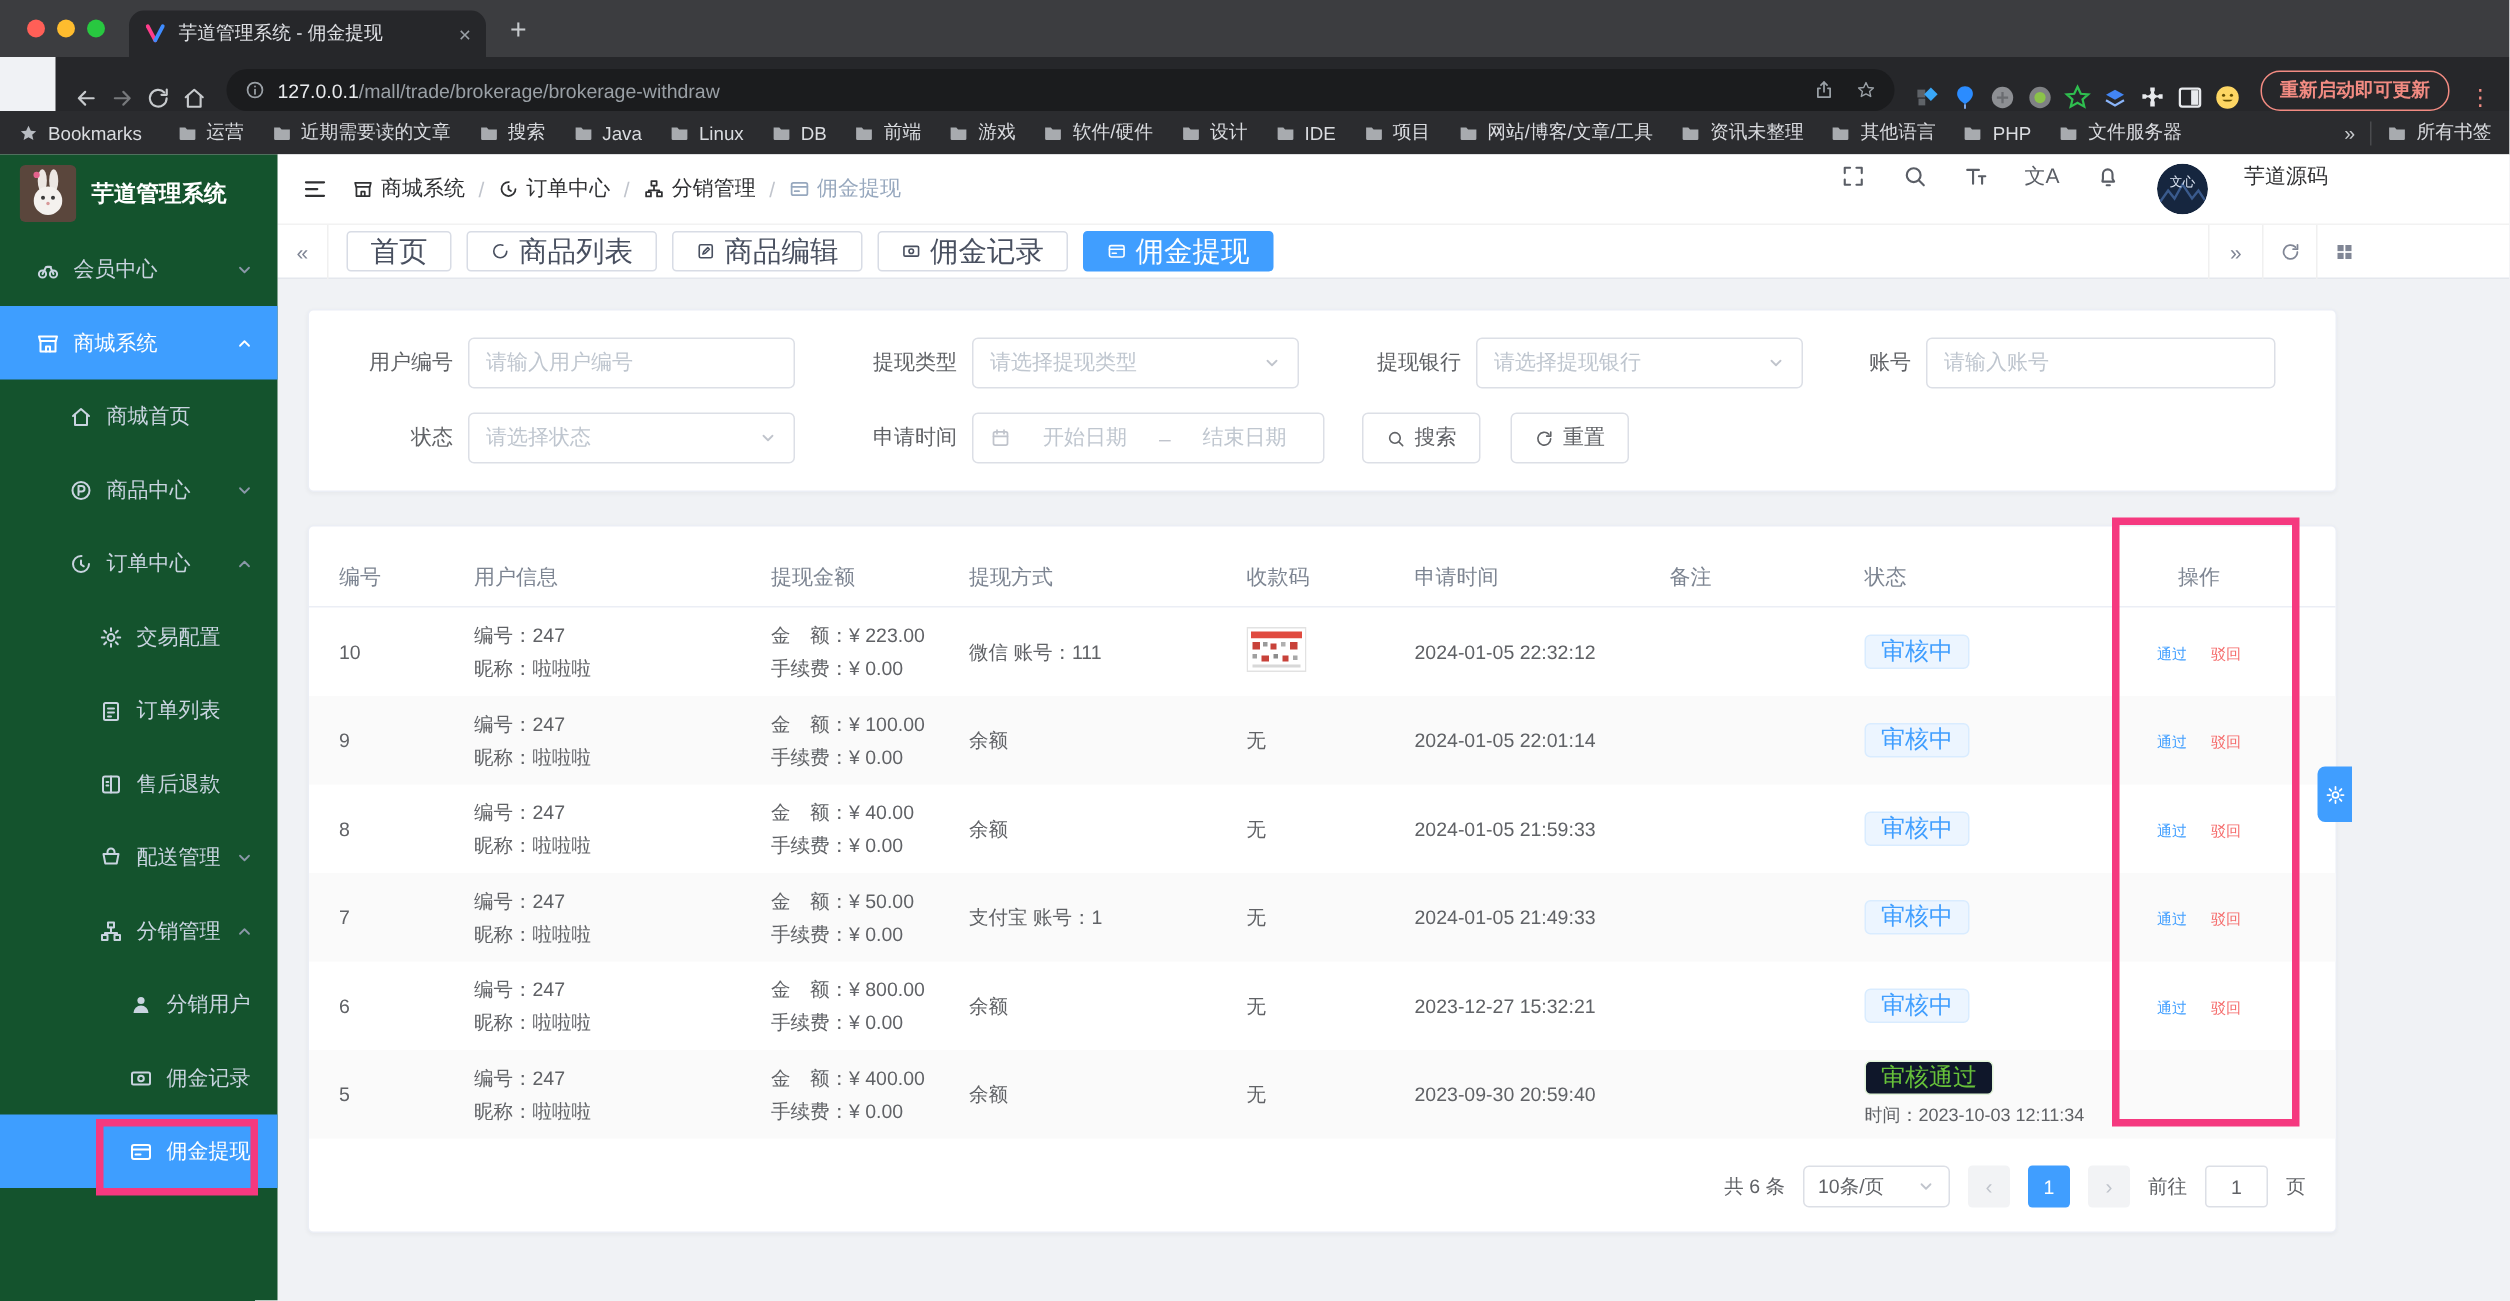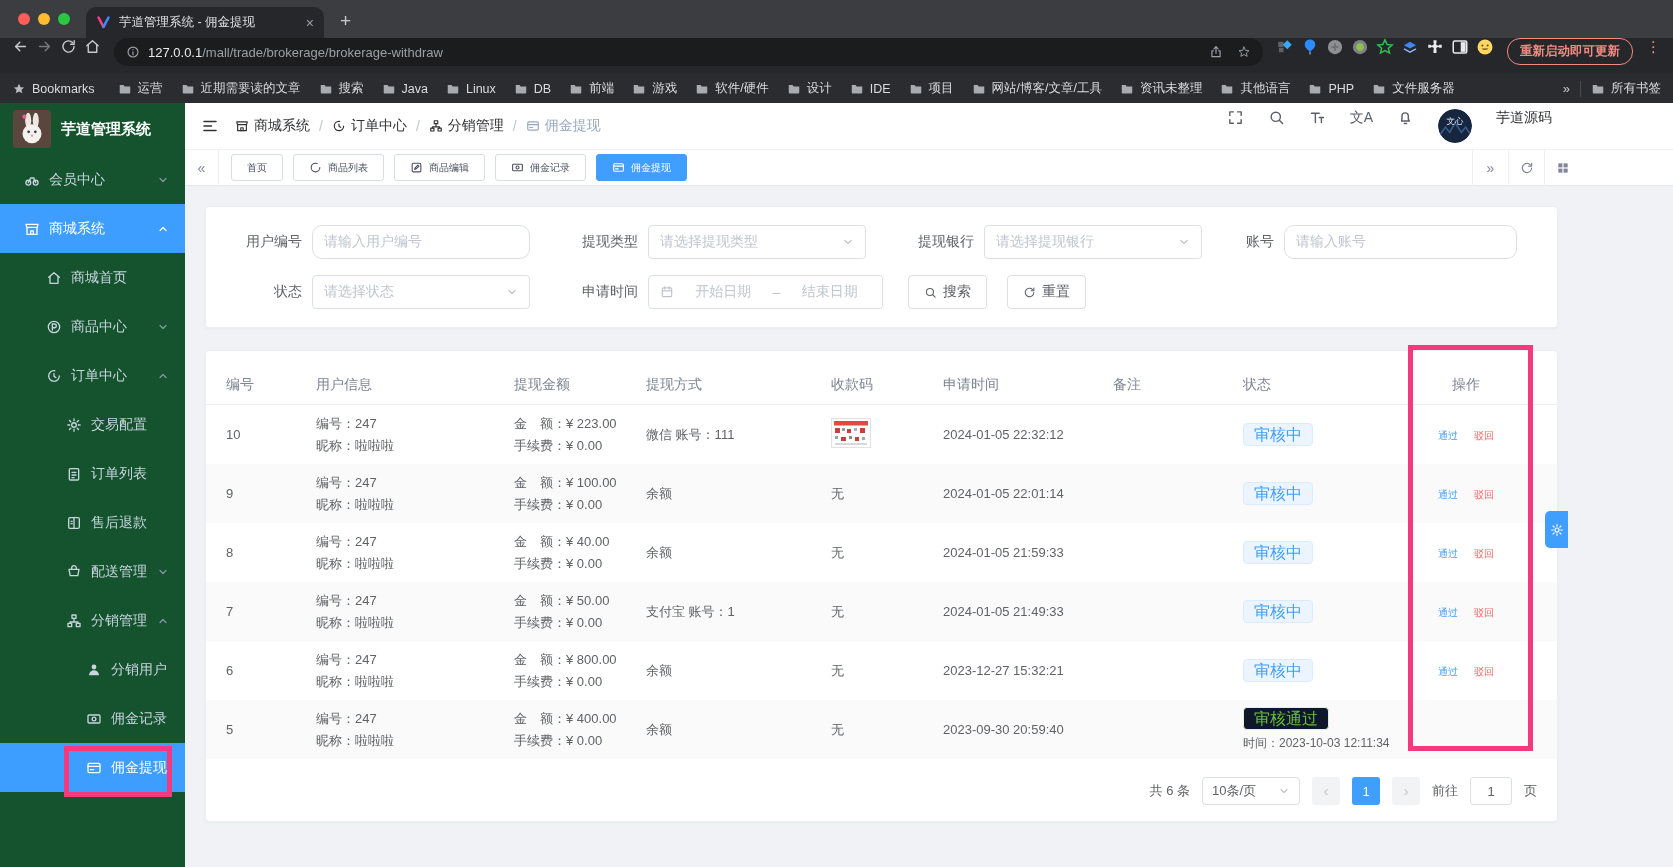--- a/index.html
+++ b/index.html
@@ -13,21 +13,21 @@
   .titlebar { height:38px; background:#3c3d40; display:flex; align-items:flex-end; position:relative; }
   .traffic { position:absolute; left:18px; top:13px; display:flex; gap:8px; }
   .tl { width:12px; height:12px; border-radius:50%; }
   .tl.r{background:#ff5f57}.tl.y{background:#febc2e}.tl.g{background:#28c840}
   .btab { margin-left:86px; width:238px; height:31px; background:#26272a; border-radius:10px 10px 0 0;
           display:flex; align-items:center; gap:8px; padding:0 10px; color:#dfe1e5; font-size:12.5px; }
   .btab .favicon{width:15px;height:15px;}
   .btab .tab-title{white-space:nowrap; overflow:hidden; flex:1;}
   .btab .tab-close{color:#9aa0a6; font-size:14px; cursor:default;}
   .newtab { color:#c7cacd; font-size:19px; margin:0 0 6px 16px; }
-  .toolbar { height:36px; background:#26272a; display:flex; align-items:flex-start; padding:0 12px; gap:7px; color:#c7cacd; }
+  .toolbar { height:36px; background:#26272a; display:flex; align-items:flex-end; padding:0 12px; gap:7px; color:#c7cacd;margin-left:37px; }
   .tb-ic { width:17px; height:17px; color:#c7cacd; }
   .tb-ic.dim { color:#77797c; }
   .url-pill { flex:1; height:28px; background:#1b1c1e; border-radius:14px; display:flex; align-items:center; gap:8px; padding:0 12px; margin:0 6px; min-width:0; }
   .url-pill .u-ic{width:14px;height:14px;color:#9aa0a6;flex-shrink:0;}
   .url-text { font-size:13px; white-space:nowrap; overflow:hidden; }
   .url-text .host{color:#e8eaed;} .url-text .path{color:#9aa0a6;}
   .url-right { margin-left:auto; display:flex; gap:14px; }
   .ext { width:18px; height:18px; position:relative; flex-shrink:0; }
   .update-pill { border:1px solid #f28b82; color:#f28b82; border-radius:13px; padding:4px 12px; font-size:12.5px; white-space:nowrap; margin-left:6px;font-weight:bold; }
   .kebab { color:#f28b82; font-size:15px; margin-left:6px; letter-spacing:0; }
@@ -63,38 +63,38 @@
   .bc-ic { width:14px; height:14px; }
   .bc-sep { color:#c0c4cc; margin:0 9px; }
   .header-right { margin-left:auto; display:flex; align-items:flex-start; gap:24px; padding-right:105px; color:#5a5e66; }
   .hd-ic { width:17px; height:17px; }
   .avatar { width:34px; height:34px; border-radius:50%; overflow:hidden; }
   .username { font-size:14px; color:#303133; white-space:nowrap; }
 
   .tabbar { height:36px; background:#fff; border-bottom:1px solid #e4e7ed; display:flex; align-items:center; }
   .tn-btn { width:34px; height:36px; display:grid; place-items:center; color:#808695; font-size:14px; border-right:1px solid #f0f0f0; }
   .ptabs { display:flex; align-items:center; margin-left:12px; }
-  .ptab { display:inline-flex; align-items:center; gap:6px; height:27px; padding:0 15px; border:1px solid #d8dce5; background:#fff; color:#495060; font-size:10px; border-radius:3px; margin-right:10px; white-space:nowrap; }
+  .ptab { display:inline-flex; align-items:center; gap:6px; height:27px; padding:0 15px; border:1px solid #d8dce5; background:#fff; color:#495060; font-size:19px; border-radius:3px; margin-right:10px; white-space:nowrap; }
   .ptab .pt-ic { width:13px; height:13px; }
   .ptab.active { background:#409eff; border-color:#409eff; color:#fff; }
   .tabbar-right { margin-left:auto; display:flex; padding-right:93px; }
   .tr-btn { width:36px; height:36px; display:grid; place-items:center; color:#808695; border-left:1px solid #f0f0f0; font-size:14px; }
   .tr-btn .ic { width:14px; height:14px; }
 
   .content { flex:1; padding:20px 115px 20px 20px; overflow:hidden; }
   .card { background:#fff; border:1px solid #ebeef5; border-radius:4px; box-shadow:0 1px 3px rgba(0,0,0,.04); }
 
   
   .filter-card { padding:18px 24px 2px; margin-bottom:22px; }
   .filter-row { display:flex; align-items:flex-start; margin-bottom:16px; }
   .f-group { display:flex; align-items:center; margin-right:36px; }
   .f-label { width:72px; text-align:right; margin-right:10px; color:#606266; font-size:14px; white-space:nowrap; }
   .f-field { height:34px; border:1px solid #dcdfe6; border-radius:4px; background:#fff; display:flex; align-items:center; padding:0 11px; font-size:14px; }
   .f-field .ph { color:#bfc6cf; }
-  .f-input { width:218px;border-radius:10px; }
+  .f-input { width:218px; }
   .f-select { width:218px; justify-content:space-between; }
   .sel-chev { width:12px; height:12px; color:#c0c4cc; }
   .f-date { width:235px; gap:8px; }
   .f-date .cal { width:14px; height:14px; color:#c0c4cc; flex-shrink:0; }
   .f-date .ph { flex:1; text-align:center; }
   .f-date .sep { color:#c0c4cc; }
   .btn { height:34px; display:inline-flex; align-items:center; gap:6px; padding:0 15px; border:1px solid #dcdfe6; border-radius:4px; background:#fff; color:#606266; font-size:14px; white-space:nowrap; }
   .btn .b-ic { width:13px; height:13px; }
   .btn + .btn { margin-left:20px; }
   .btn-search { margin-left:25px; }

